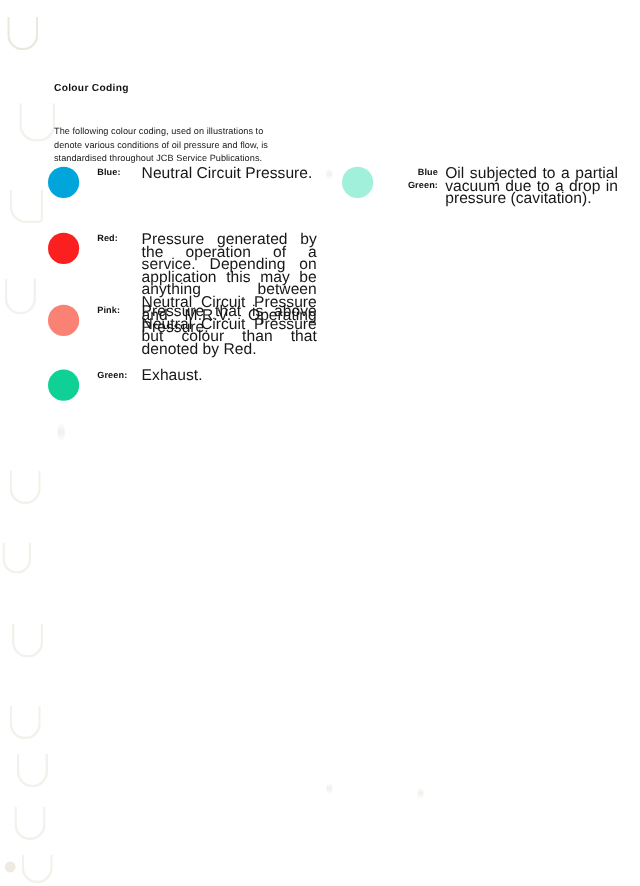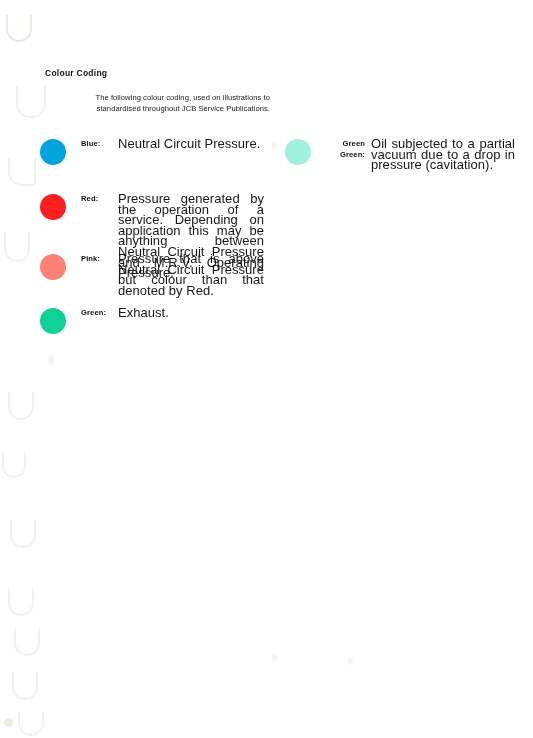--- a/index.html
+++ b/index.html
@@ -56,27 +56,26 @@
     left: 45px;
     top: 68px;
     font-size: 8.5px;
     font-weight: bold;
     letter-spacing: 0.25px;
     color: #121212;
   }
   .intro {
     position: absolute;
     left: 45px;
-    top: 92px;
+    top: 104px;
     width: 225px;
     font-size: 7.6px;
     line-height: 11.2px;
     letter-spacing: 0.05px;
     color: #171717;
-    text-align: right;
   }
   .intro div { white-space: nowrap; }
 
   
   .entry {
     position: absolute;
     display: flex;
     align-items: flex-start;
   }
   .swatch {
@@ -144,20 +143,21 @@
   <div class="artifact vsmudge" style="left:272px; top:652px; width:5px; height:10px;"></div>
   <div class="artifact vsmudge" style="left:348px; top:656px; width:5px; height:10px;"></div>
 </div>
 
 <div class="page">
 
   <div class="heading">Colour Coding</div>
 
   <div class="intro">
     <div>The following colour coding, used on illustrations to</div>
+    <div>denote various conditions of oil pressure and flow, is</div>
     <div>standardised throughout JCB Service Publications.</div>
   </div>
 
   <div class="entry col-left" style="left:40px; top:139px;">
     <div class="swatch" style="background:#00A5DC;"></div>
     <div class="entry-label">Blue:</div>
     <div class="entry-desc nojustify">Neutral Circuit Pressure.</div>
   </div>
 
   <div class="entry col-left" style="left:40px; top:194px;">
@@ -174,21 +174,21 @@
 
   <div class="entry col-left" style="left:40px; top:308px;">
     <div class="swatch" style="background:#0FD196;"></div>
     <div class="entry-label">Green:</div>
     <div class="entry-desc nojustify">Exhaust.</div>
   </div>
 
   <div class="entry col-right" style="left:285px; top:139px;">
     <div class="swatch" style="background:#A0F0DC;"></div>
     <div class="entry-label">
-      <div>Green</div>
+      <div>Blue</div>
       <div>Green:</div>
     </div>
     <div class="entry-desc">Oil subjected to a partial vacuum due to a drop in pressure (cavitation).</div>
   </div>
 
 
 
 </div>
 
 </body></html>

